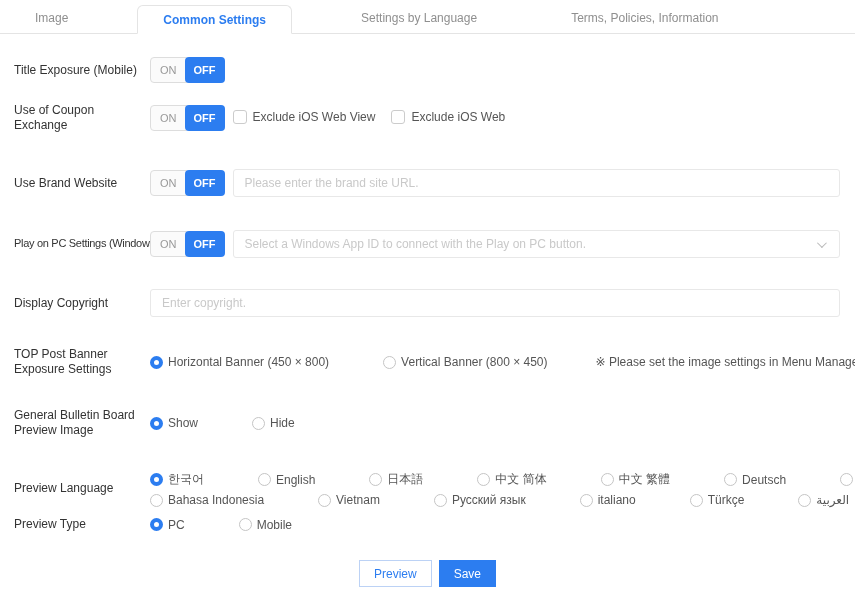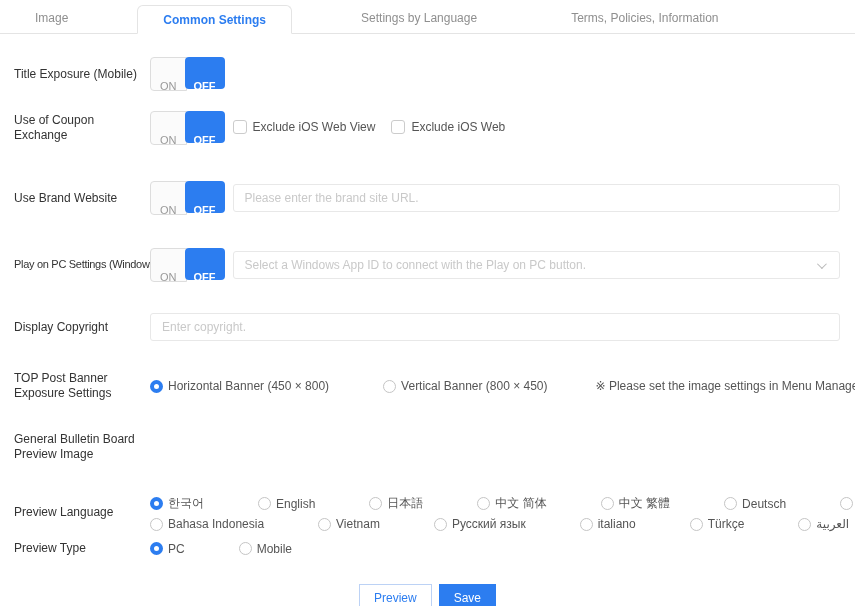--- a/index.html
+++ b/index.html
@@ -29,21 +29,21 @@
   .r3 { margin-bottom:33px; }
   .r4 { margin-bottom:31px; }
   .r5 { margin-bottom:30px; }
   .r6 { margin-bottom:31px; }
   .r7 { margin-bottom:32px; }
   .r8 { margin-bottom:10px; }
   .actions { display:flex; justify-content:center; gap:7px; margin-top:28px; }
 
   
   .toggle { display:flex; flex:none; }
-  .tg { height:19px; line-height:24px; padding:16px 9px; font-size:11px; border-radius:4px;
+  .tg { height:26px; line-height:24px; padding:0 9px; font-size:11px; border-radius:4px;
     cursor:pointer; }
   .tg-on { background:#fbfbfb; border:1px solid #ddd; color:#999;
     border-radius:4px 0 0 4px; }
   .tg-off { background:var(--accent); color:#fff; font-weight:bold; margin-left:-2px;
     position:relative; z-index:1; line-height:26px; }
 
   
   .text-input, .select { height:28px; border:1px solid #e8e8e8; border-radius:3px;
     background:#fff; font-size:12px; padding:12px 11px; color:#333; width:100%;
     font-family:"Liberation Sans","DejaVu Sans",sans-serif; }
@@ -156,20 +156,34 @@
             <span>Vertical Banner (800 × 450)</span>
           </span>
         </div>
       </div>
     <div class="note">※ Please set the image settings in Menu Management or Write Post.</div>
   </div>
 </div>
 
 <div class="row r7">
   <div class="row-label">General Bulletin Board Preview Image</div>
+  <div class="row-content">
+    <div>
+        <div class="radio-line">
+          <span class="radio-item">
+            <span class="radio checked"></span>
+            <span>Show</span>
+          </span>
+          <span class="radio-item">
+            <span class="radio"></span>
+            <span>Hide</span>
+          </span>
+        </div>
+      </div>
+  </div>
 </div>
 
 <div class="row r8">
   <div class="row-label">Preview Language</div>
   <div class="row-content">
     <div>
         <div class="radio-line">
           <span class="radio-item">
             <span class="radio checked"></span>
             <span>한국어</span>

